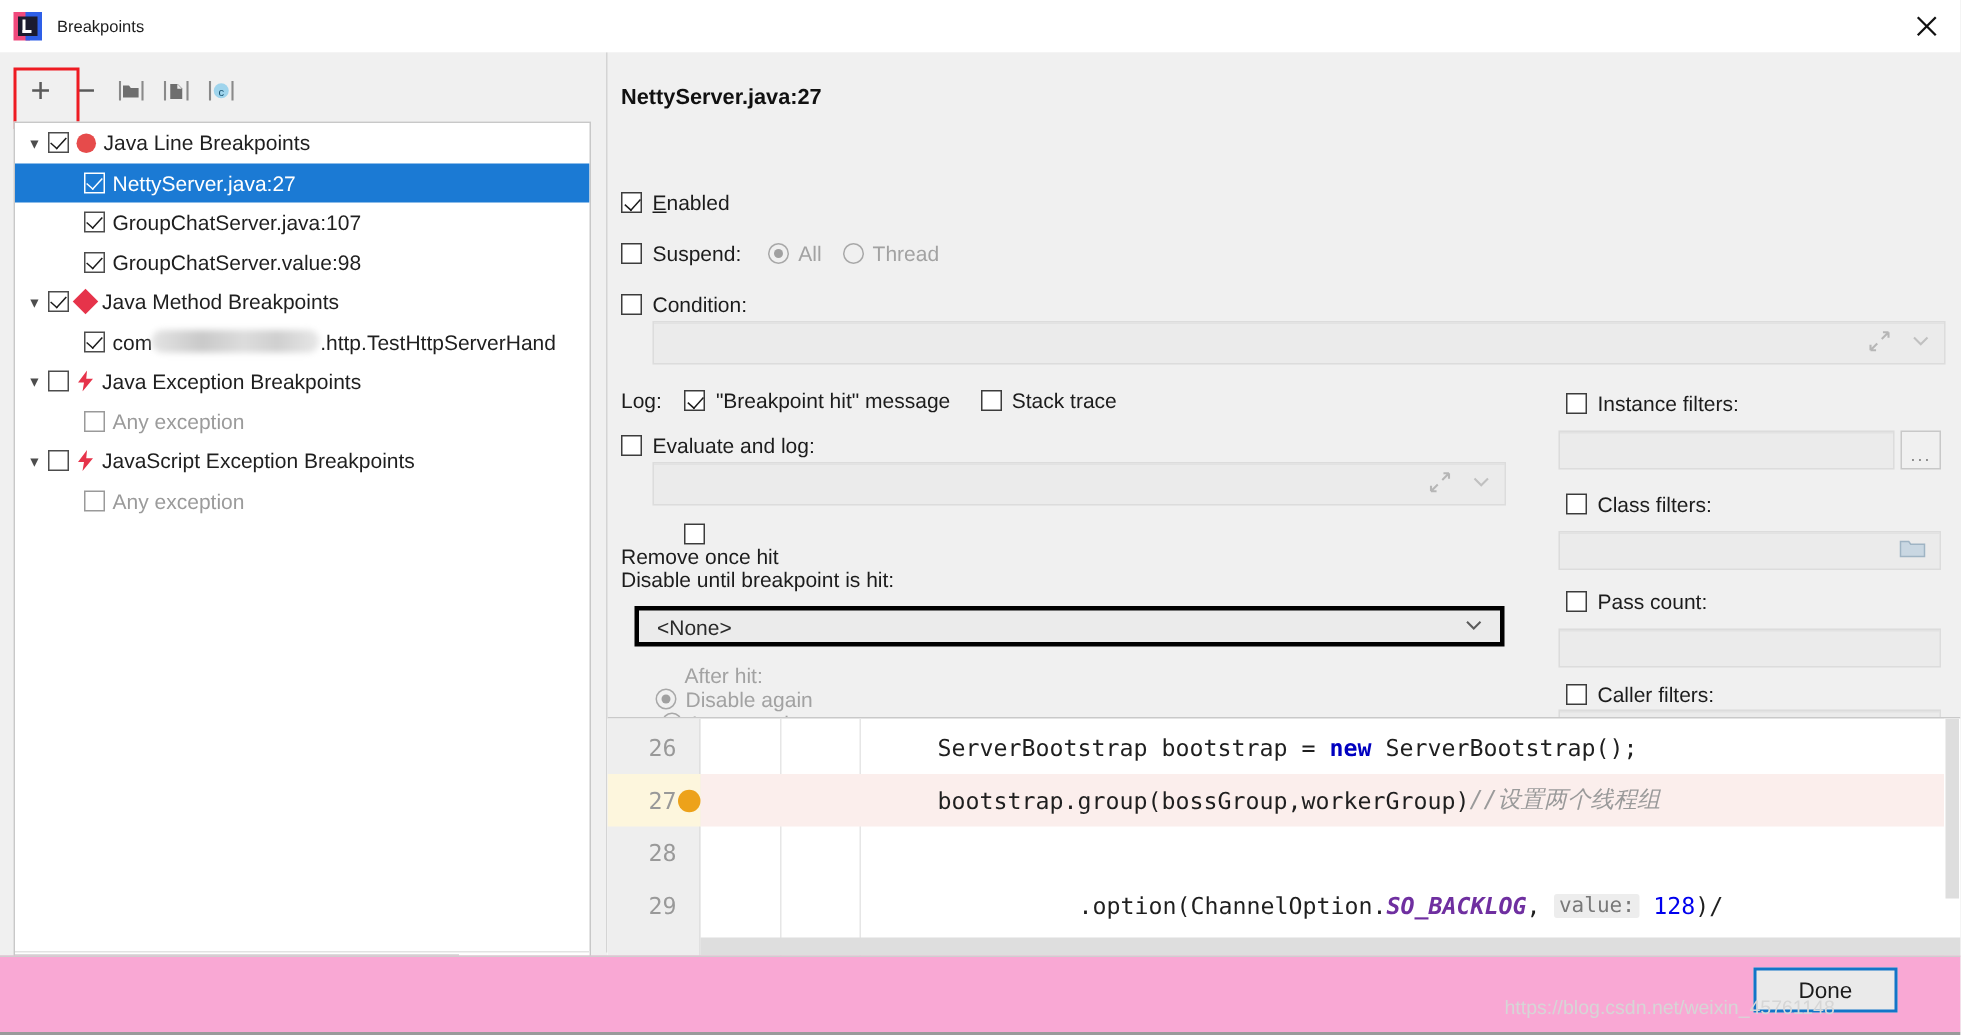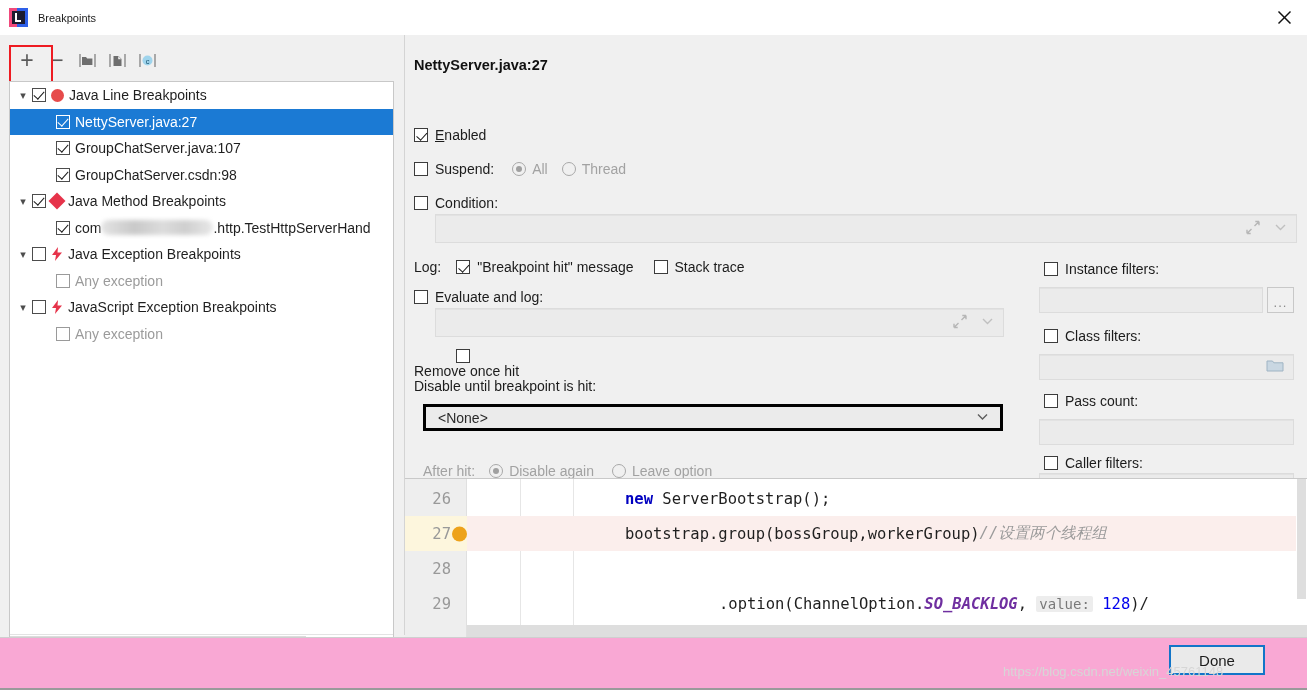--- a/index.html
+++ b/index.html
@@ -371,21 +371,21 @@
         <span class="arrow empty">▾</span>
         <span class="indent"></span>
         <span class="cb checked"></span>
         <span class="tlabel">GroupChatServer.java:107</span>
       </div>
 
       <div class="tnode">
         <span class="arrow empty">▾</span>
         <span class="indent"></span>
         <span class="cb checked"></span>
-        <span class="tlabel">GroupChatServer.csdn:98</span>
+        <span class="tlabel">GroupChatServer.value:98</span>
       </div>
 
       <div class="tnode">
         <span class="arrow">▾</span>
         <span class="cb checked"></span>
         <span class="bp-diamond"></span>
         <span class="tlabel">Java Method Breakpoints</span>
       </div>
 
       <div class="tnode">
@@ -524,21 +524,21 @@
     </div>
     <div class="combo" style="left:18px; top:369px; width:580px; height:27px;">
       <span>&lt;None&gt;</span>
       <span class="chev">
         <svg width="15" height="15" viewBox="0 0 15 15">
             <path d="M3,5.5 L7.5,10 L12,5.5" stroke="#5d5d5d" stroke-width="1.4" fill="none"></path>
           </svg>
       </span>
     </div>
 
-    <div class="row" style="left:18px; top:428px;">
+    <div class="row" style="left:18px; top:407px;flex-direction:column;">
       <span class="lbl dim">After hit:</span>
       <span style="display:inline-flex;align-items:center;margin-left:14px;">
         <span class="radio sel"></span>
         <span class="lbl dim">Disable again</span>
       </span>
       <span style="display:inline-flex;align-items:center;margin-left:18px;">
         <span class="radio"></span>
         <span class="lbl dim">Leave option</span>
       </span>
     </div>
@@ -584,21 +584,21 @@
   </div>
 
   <div class="code-box">
     <div class="gutter-bg"></div>
     <div class="col-sep" style="left:115px;"></div>
     <div class="col-sep" style="left:168px;"></div>
 
     <div class="cline" style="top:2px;">
       <div class="ln-bg"></div>
       <div class="lnum">26</div>
-      <div class="ctext" style="left:220px;"><span class="kw">new</span><span> ServerBootstrap();</span></div>
+      <div class="ctext" style="left:220px;"><span>ServerBootstrap bootstrap = </span><span class="kw">new</span><span> ServerBootstrap();</span></div>
     </div>
 
     <div class="cline hl" style="top:37px;">
       <div class="hl-strip"></div>
       <div class="ln-bg"></div>
       <div class="lnum">27</div>
       <div class="bp-marker"></div>
       <div class="ctext" style="left:220px;"><span>bootstrap.group(bossGroup,workerGroup)</span><span class="cm">//设置两个线程组</span></div>
     </div>
 

